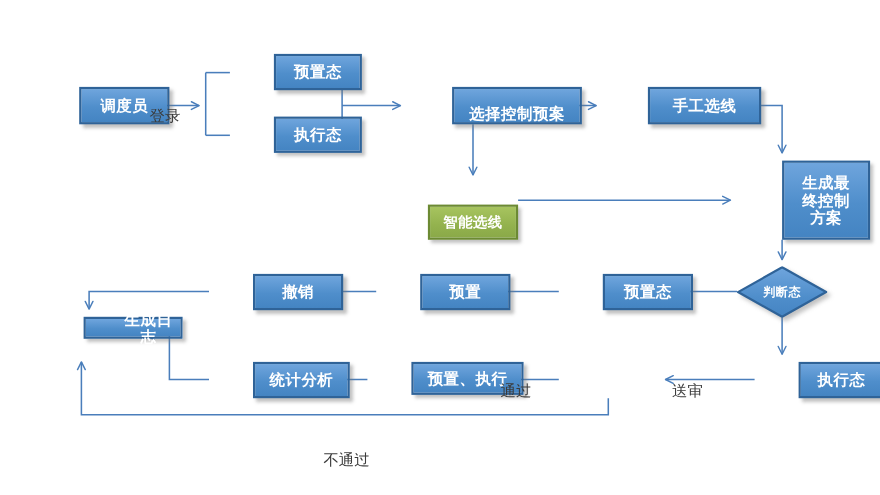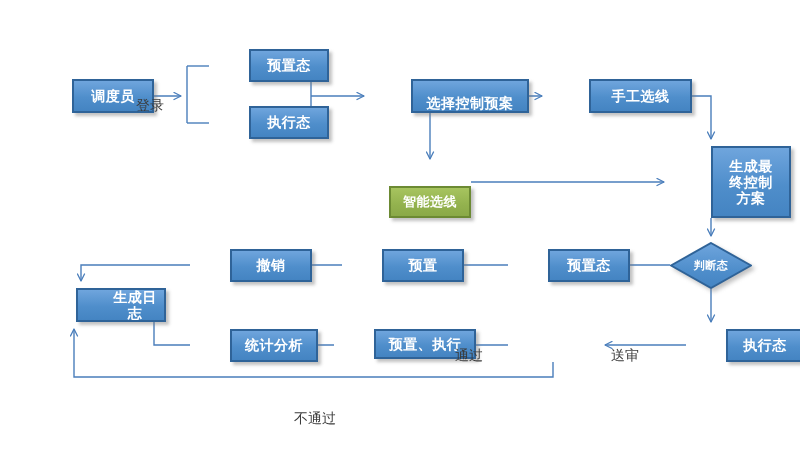--- a/index.html
+++ b/index.html
@@ -194,21 +194,21 @@
   </div>
 
   <div class="node rect blue" style="left:342px; top:249px; width:82px; height:33px; font-size:14px;">
     <span class="label">预置</span>
   </div>
 
   <div class="node rect blue" style="left:190px; top:249px; width:82px; height:33px; font-size:14px;">
     <span class="label">撤销</span>
   </div>
 
-  <div class="node rect blue" style="left:36px; top:288px; width:90px; height:34px; font-size:14px;padding-left:28px;">
+  <div class="node rect blue" style="left:36px; top:288px; width:90px; height:20px; font-size:14px;padding-left:28px;">
     <span class="label">生成日志</span>
   </div>
 
   <div class="node rect blue" style="left:686px; top:329px; width:78px; height:33px; font-size:14px;">
     <span class="label">执行态</span>
   </div>
 
 
   <div class="node rect blue" style="left:334px; top:329px; width:102px; height:30px; font-size:14px;">
     <span class="label">预置、执行</span>

